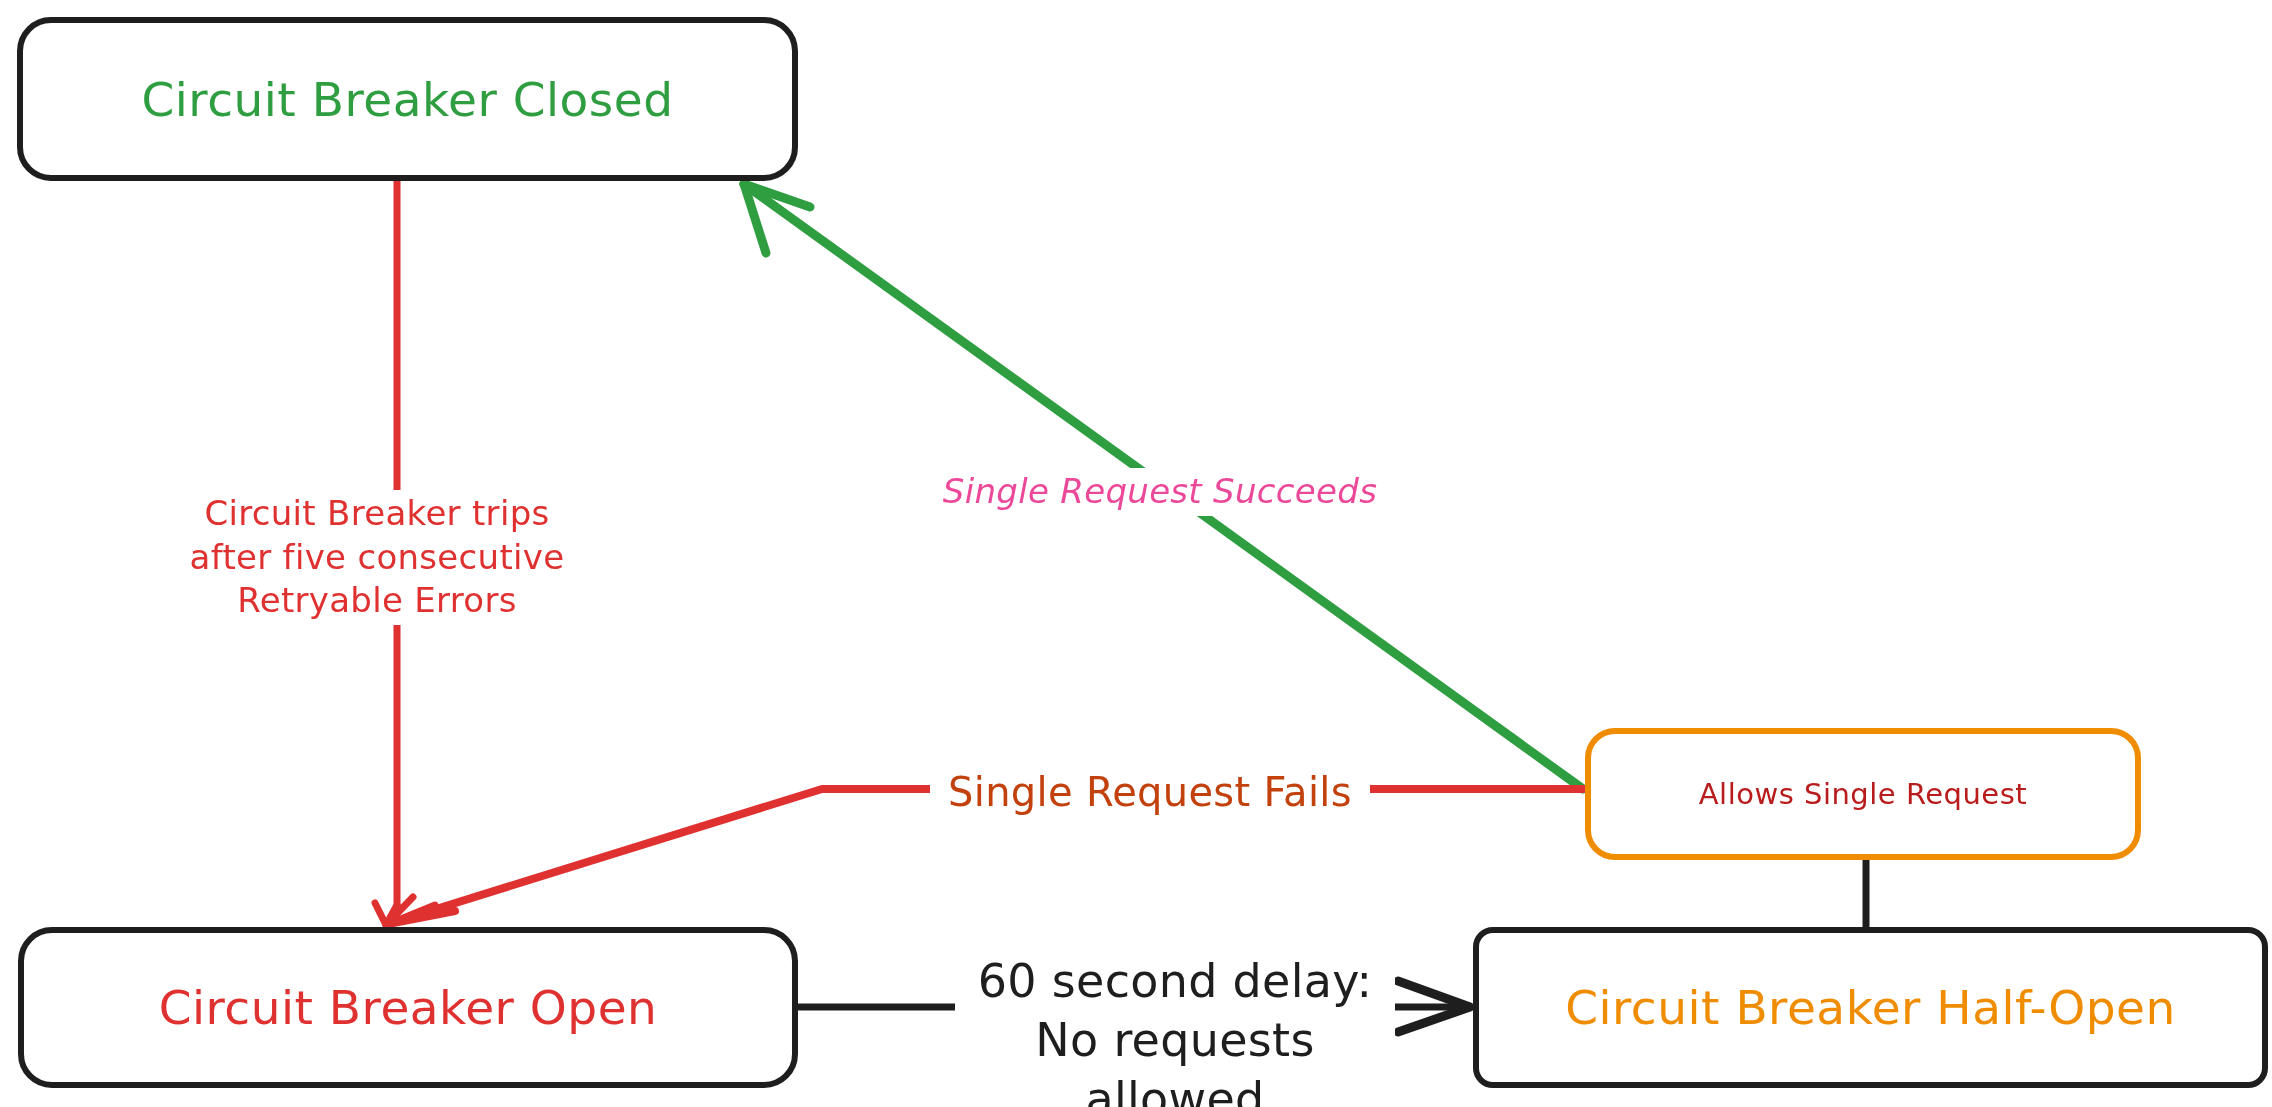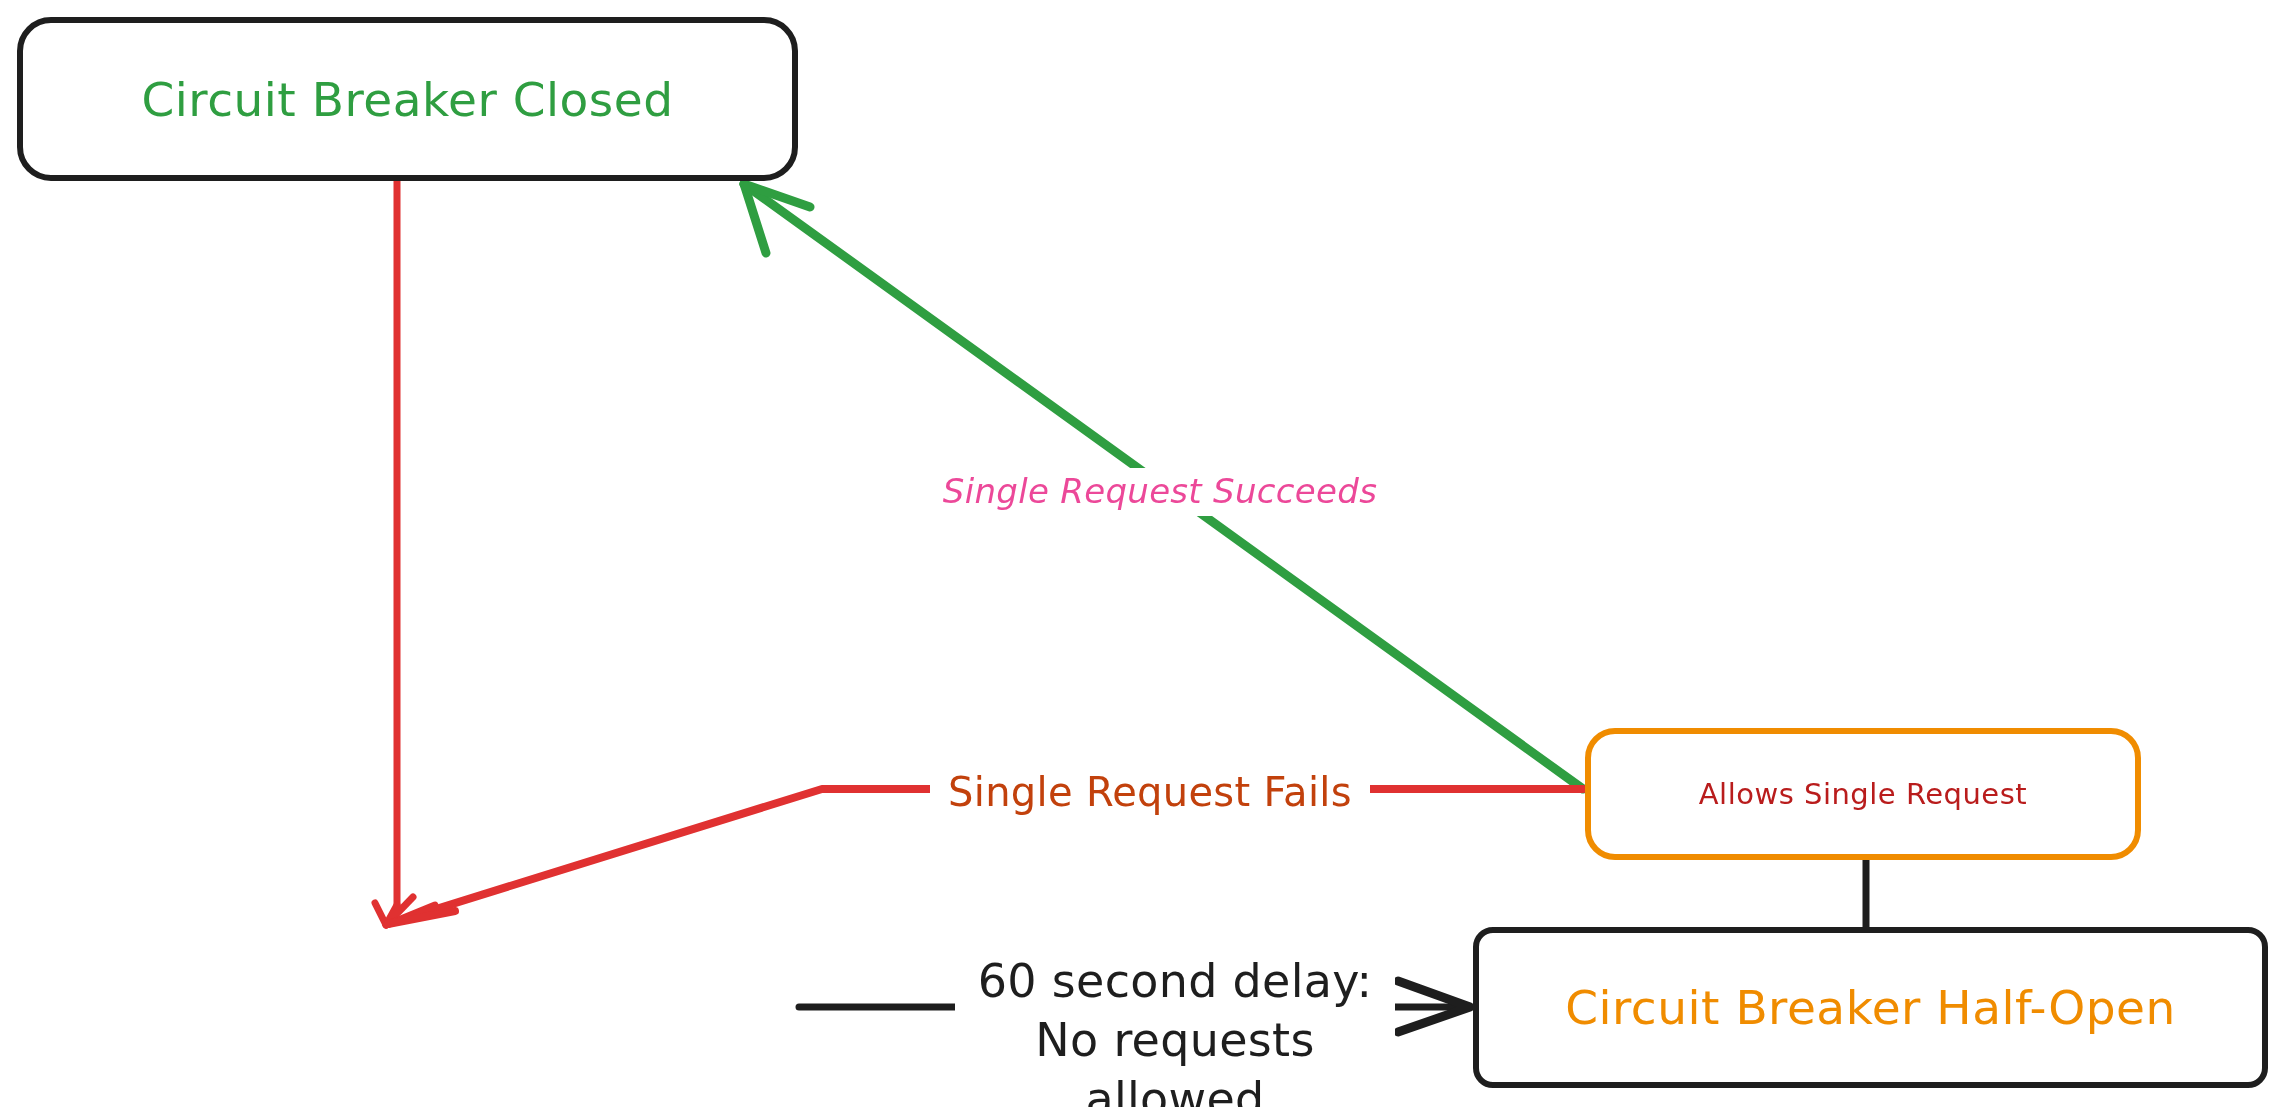--- a/index.html
+++ b/index.html
@@ -129,29 +129,35 @@
 
     <g>
       <path d="M 1866 860 L 1866 928" stroke="#1e1e1e" stroke-width="7" fill="none" stroke-linecap="round"></path>
     </g>
   </svg>
 
   <div class="node" id="node-closed">
     <span class="node-label">Circuit Breaker Closed</span>
   </div>
 
+  <div class="node" id="node-open">
+    <span class="node-label">Circuit Breaker Open</span>
+  </div>
 
   <div class="node" id="node-half-open">
     <span class="node-label">Circuit Breaker Half-Open</span>
   </div>
 
   <div class="node" id="node-allows">
     <span class="node-label">Allows Single Request</span>
   </div>
 
+  <div class="edge-label" id="label-trips">Circuit Breaker trips
+after five consecutive
+Retryable Errors</div>
 
   <div class="edge-label" id="label-succeeds">Single Request Succeeds</div>
 
   <div class="edge-label" id="label-fails">Single Request Fails</div>
 
   <div class="edge-label" id="label-delay">60 second delay:
 No requests allowed</div>
 
 </div>
 

